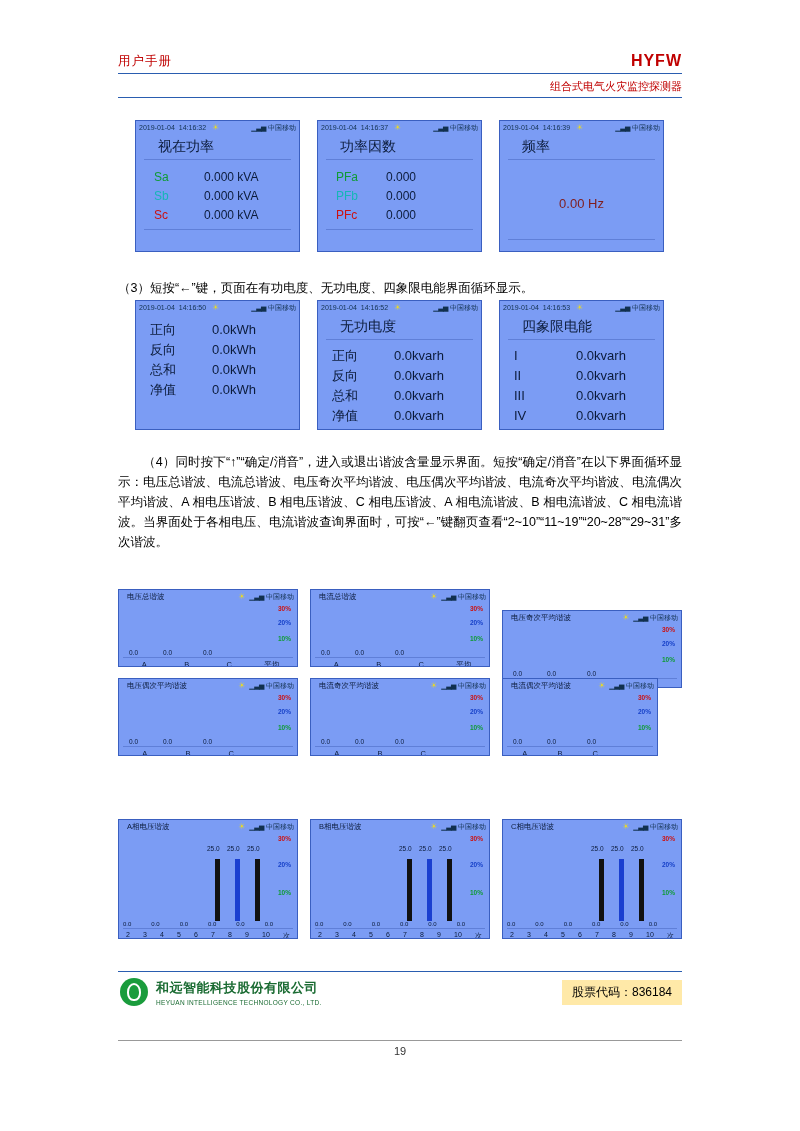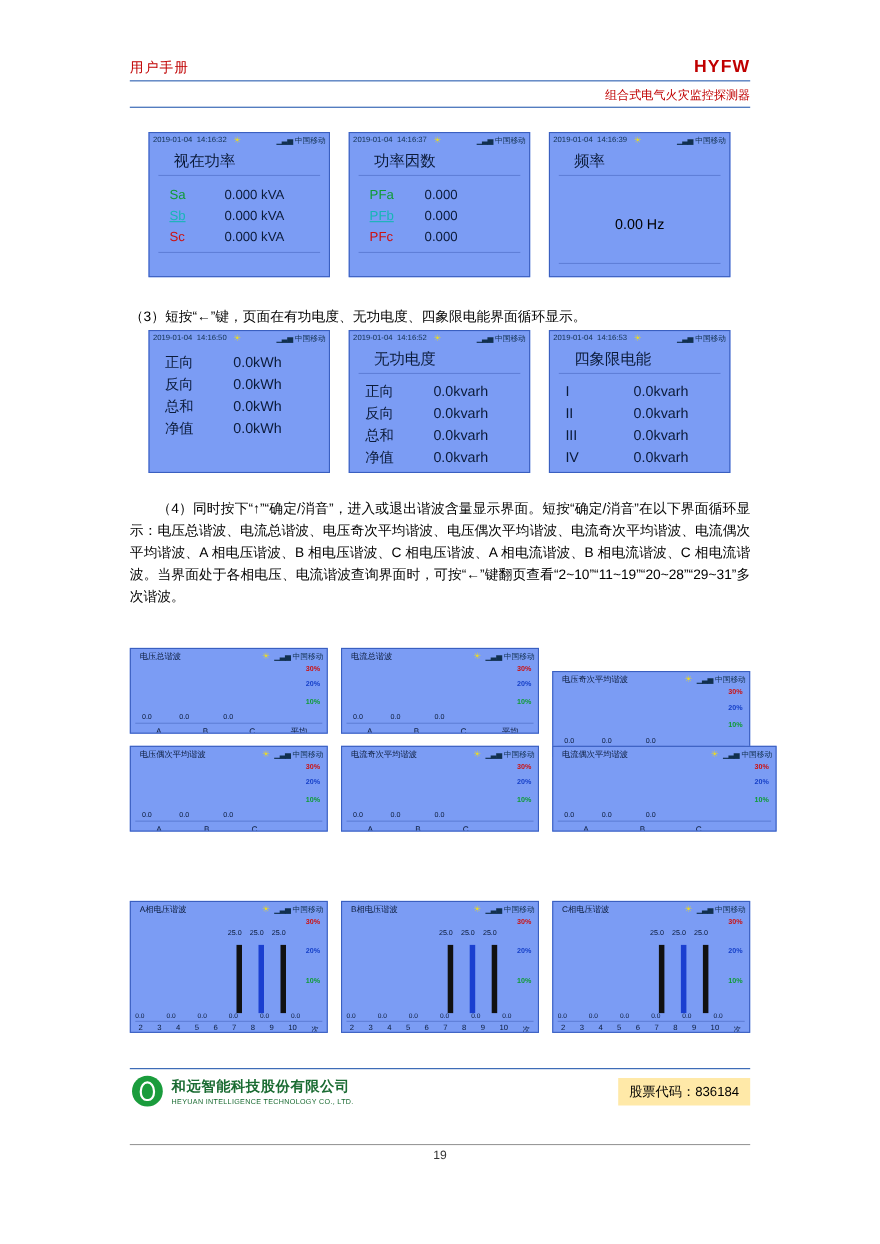--- a/index.html
+++ b/index.html
@@ -119,21 +119,21 @@
     width: 52px;
     padding-left: 8px;
     box-sizing: border-box;
   }
   .lcd-row .val {
     flex: 1;
     text-align: left;
     padding-left: 6px;
   }
   .c-green { color: #0f9b35; }
-  .c-cyan  { color: #16b6b6; text-decoration: underline; }
+  .c-cyan  { color: #16b6b6; }
   .c-red   { color: #cc1111; }
 
   .lcd-underline {
     margin: 4px 8px 0 8px;
     border-bottom: 1px solid #5f7fd8;
   }
 
   
   .e-rows { margin: 6px 0 0 0; padding: 0 14px; }
   .e-row {
@@ -350,21 +350,21 @@
 
   <div class="lcd" style="left:499px; top:120px; width:165px; height:132px;">
     <div class="lcd-status">
       <span class="st-date">2019-01-04</span>
       <span class="st-time">14:16:39</span>
       <span class="st-sun">☀</span>
       <span class="st-sig">▁▃▅</span>
       <span class="st-carrier">中国移动</span>
     </div>
     <div class="lcd-title">频率</div>
-    <div style="padding-top:36px; text-align:center; font-size:13px; color:#000000;">0.00 Hz</div>
+    <div style="padding-top:36px; text-align:center; font-size:13px; color:#7f1d1d;">0.00 Hz</div>
     <div class="lcd-underline" style="margin-top:28px;"></div>
   </div>
 
   <div class="para" style="left:118px; top:262px; width:564px;margin-top:16px;">（3）短按“←”键，页面在有功电度、无功电度、四象限电能界面循环显示。</div>
 
   <div class="lcd" style="left:135px; top:300px; width:165px; height:130px;">
     <div class="lcd-status">
       <span class="st-date">2019-01-04</span>
       <span class="st-time">14:16:50</span>
       <span class="st-sun">☀</span>
@@ -566,21 +566,21 @@
       <span style="width:40px;">0.0</span>
       <span>0.0</span>
     </div>
     <div class="hfooter" style="padding-right:40px;">
       <span>A</span>
       <span>B</span>
       <span>C</span>
     </div>
   </div>
 
-  <div class="lcd" style="left:502px; top:678px; width:204px; height:78px;">
+  <div class="lcd" style="left:502px; top:678px; width:156px; height:78px;">
     <div class="lcd-status">
       <span class="hchart-title" style="flex:1;">电流偶次平均谐波</span>
       <span class="st-sun" style="margin-right:4px;">☀</span>
       <span class="st-sig">▁▃▅</span>
       <span class="st-carrier">中国移动</span>
     </div>
     <div class="hplot" style="height:46px;">
       <span class="ylab y30">30%</span>
       <span class="ylab y20" style="top:16px;">20%</span>
       <span class="ylab y10" style="top:32px;">10%</span>

